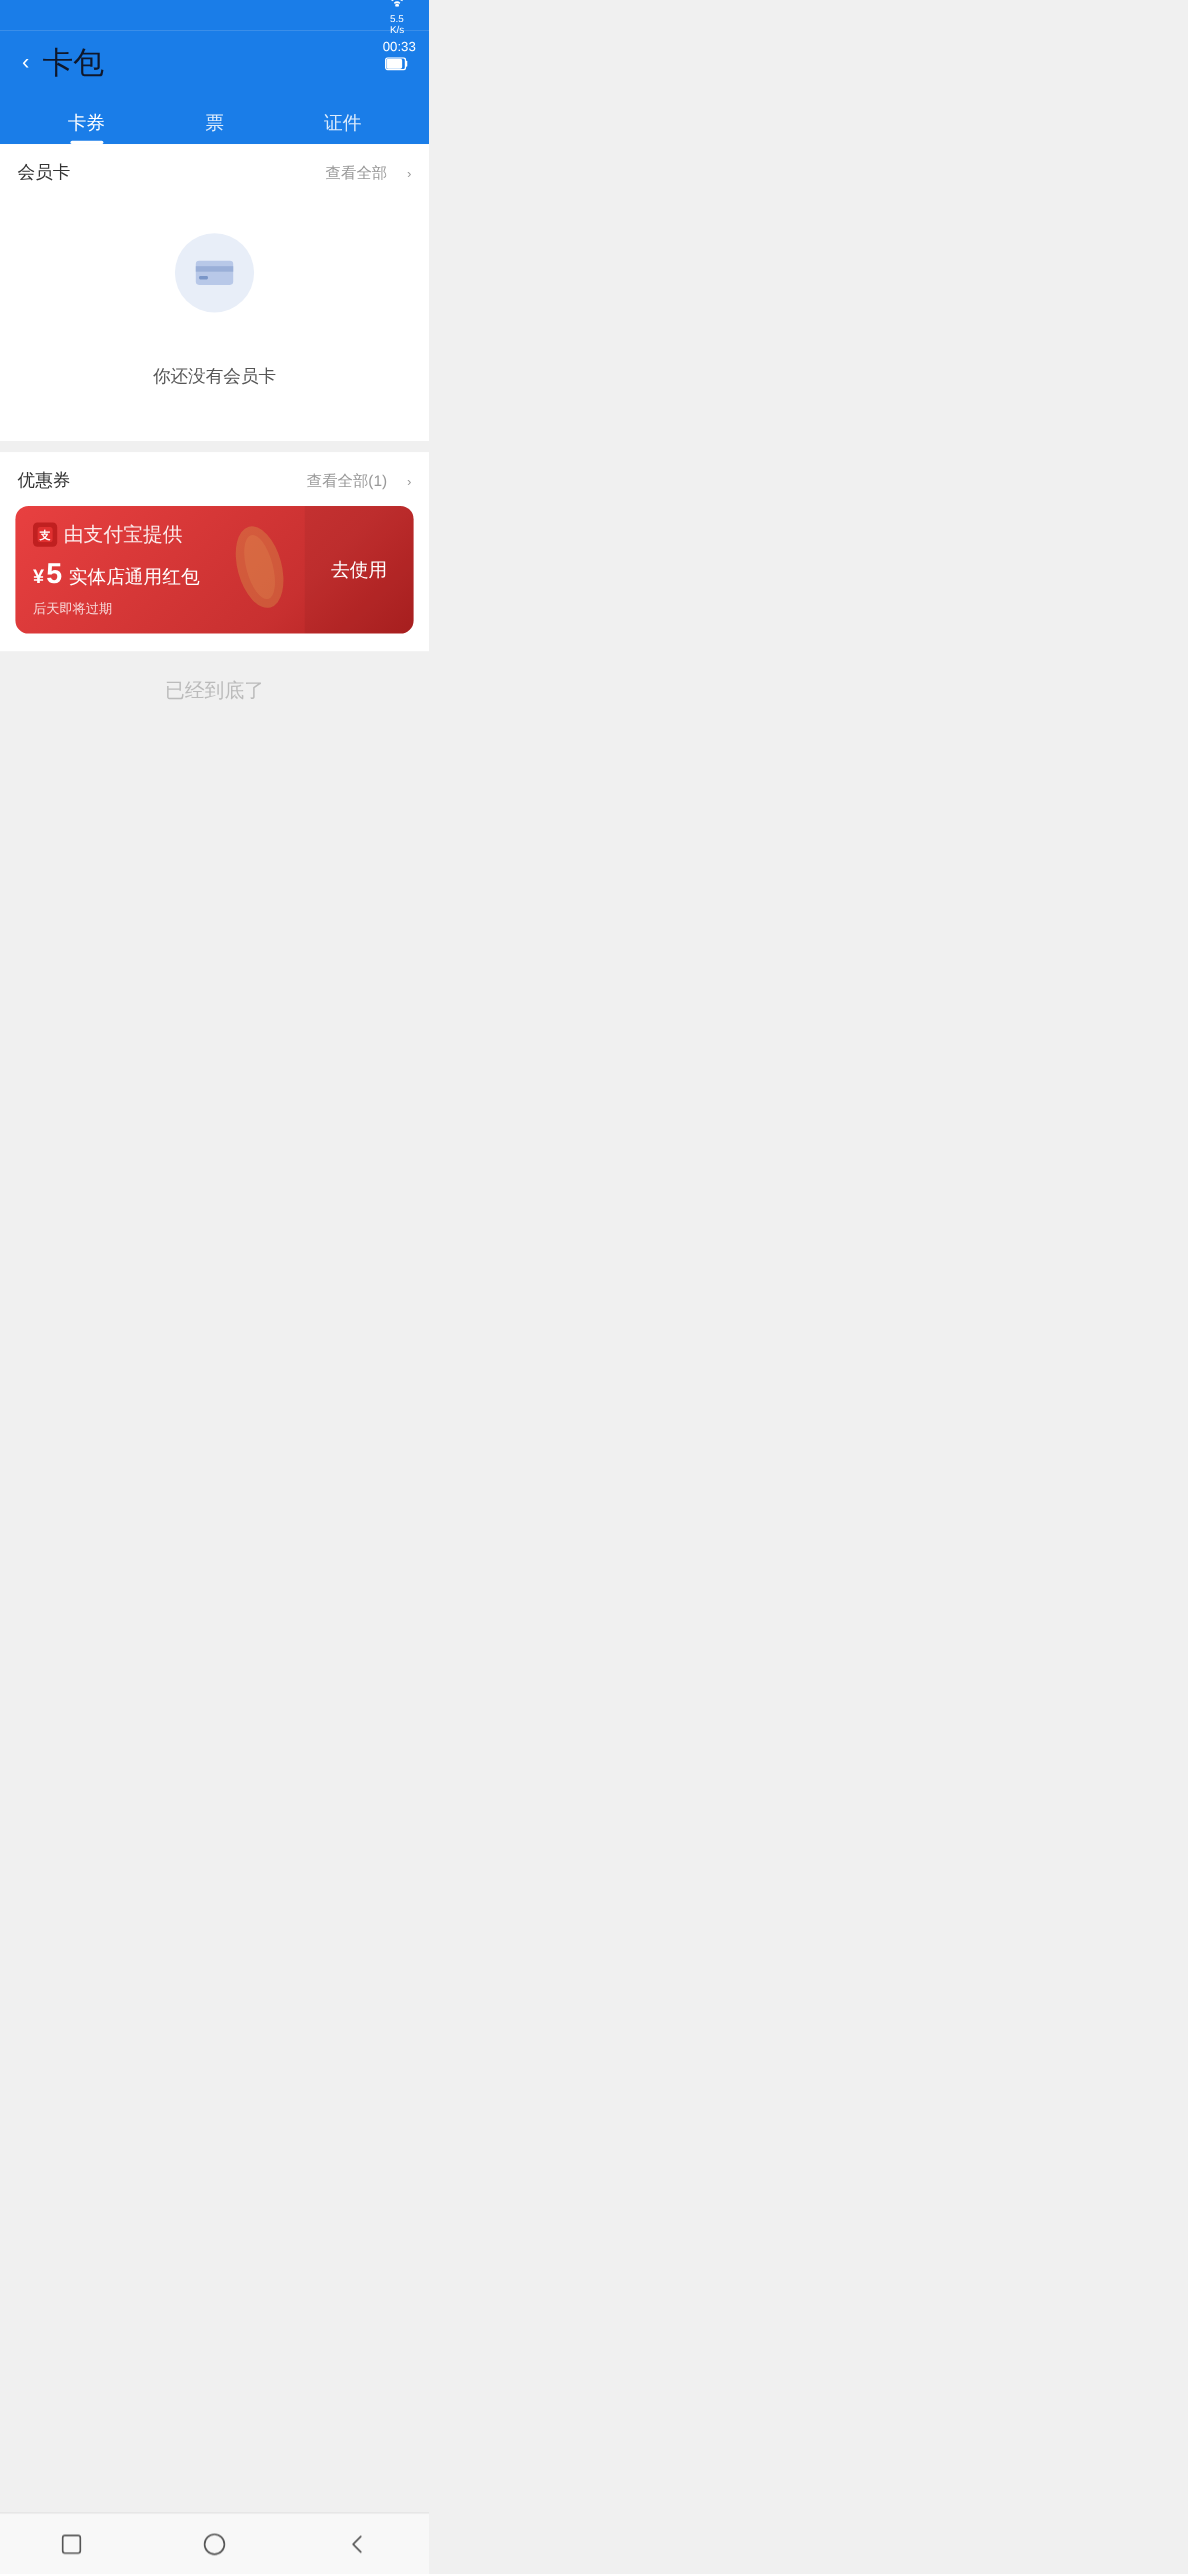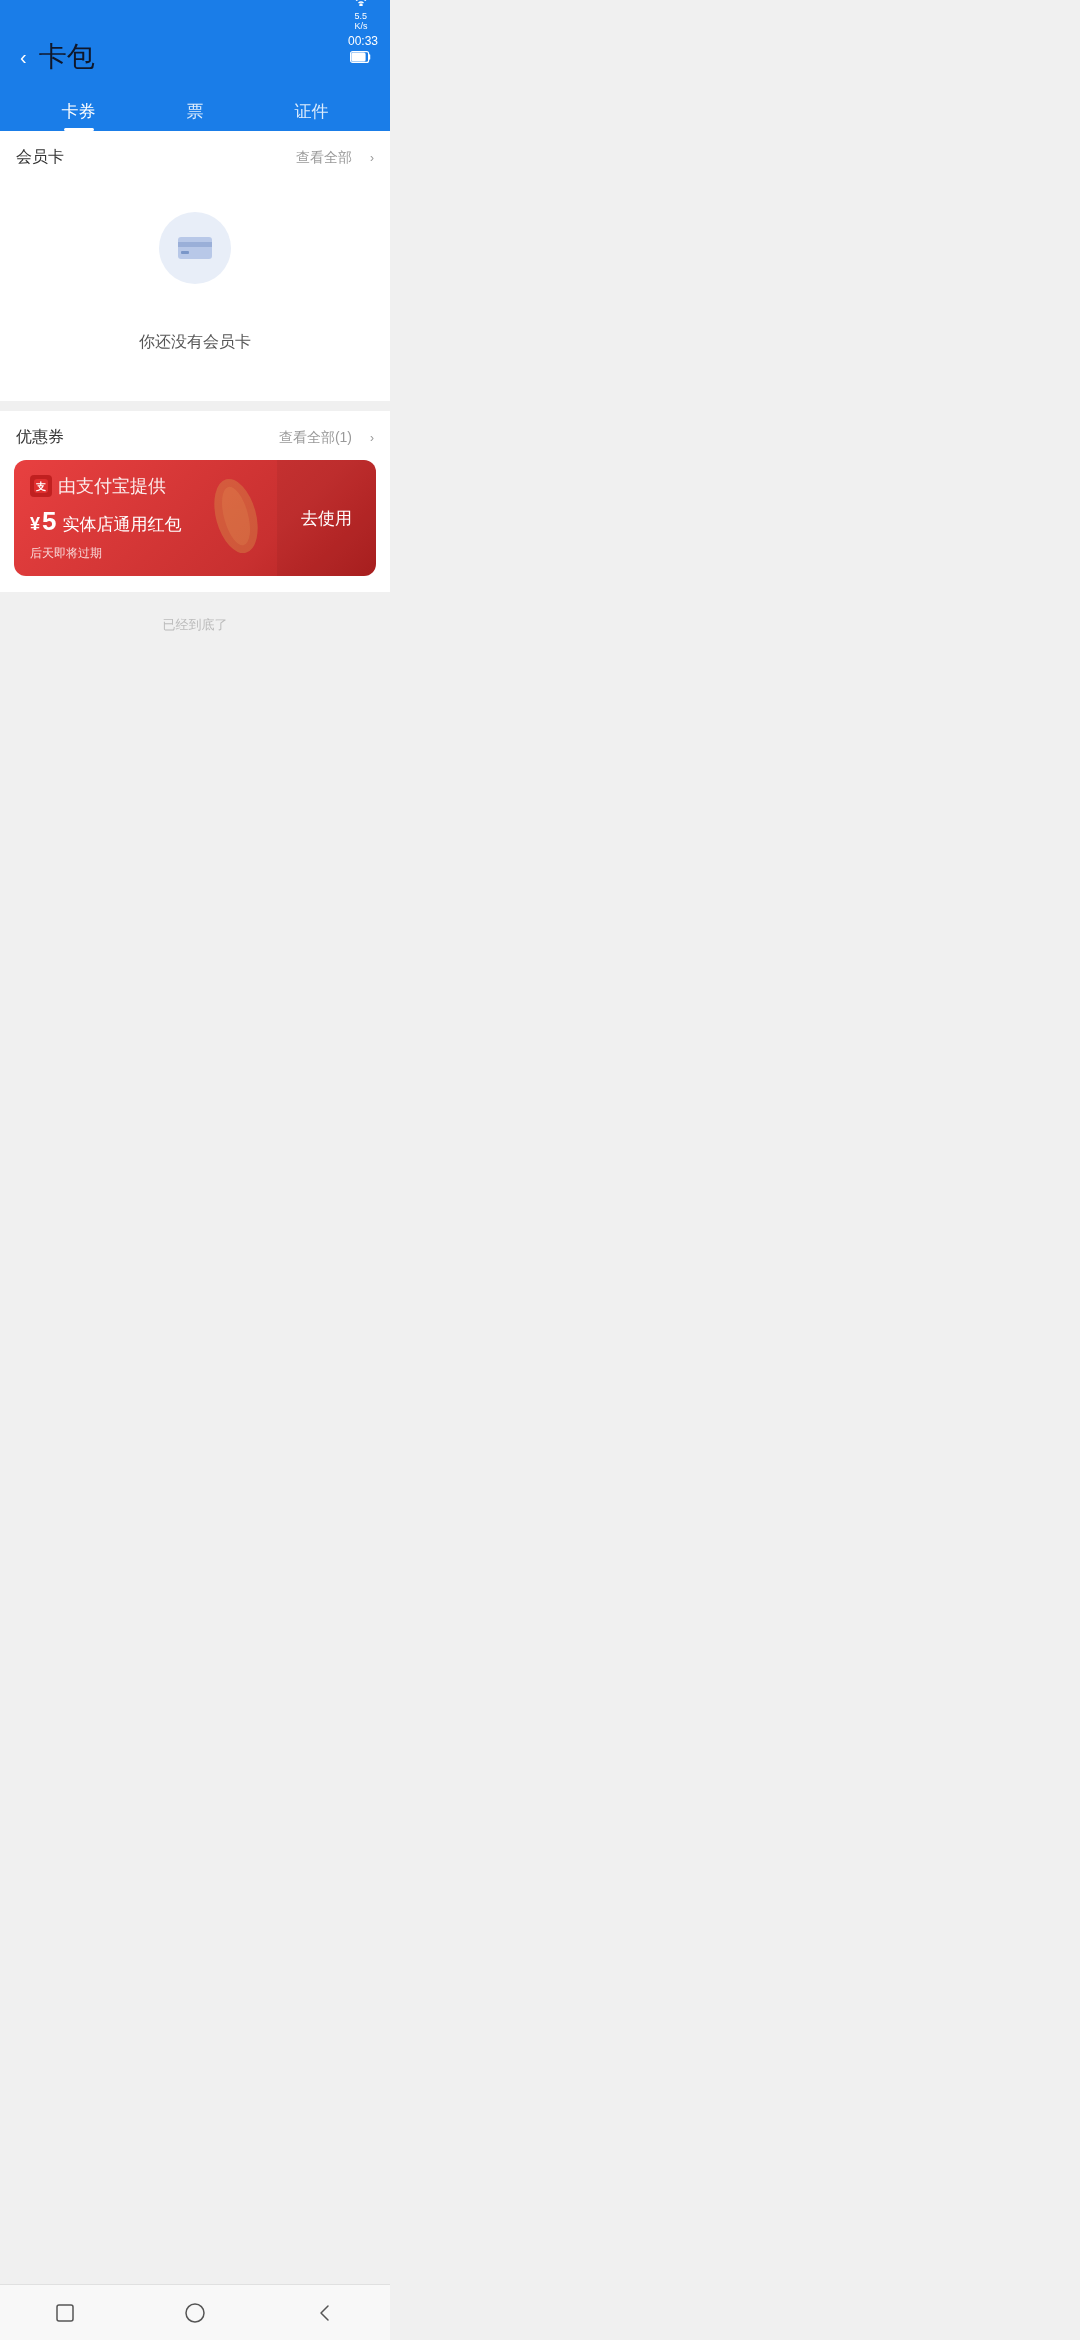--- a/index.html
+++ b/index.html
@@ -257,21 +257,21 @@
     .coupon-btn {
       color: white;
       font-size: 17px;
       font-weight: 500;
       white-space: nowrap;
     }
 
     .bottom-text {
       text-align: center;
       color: #bbb;
-      font-size: 13px;
+      font-size: 18px;
       padding: 24px 0 16px;
     }
 
     .nav-bar {
       position: fixed;
       bottom: 0;
       left: 0;
       width: 390px;
       height: 56px;
       background: #f8f8f8;

